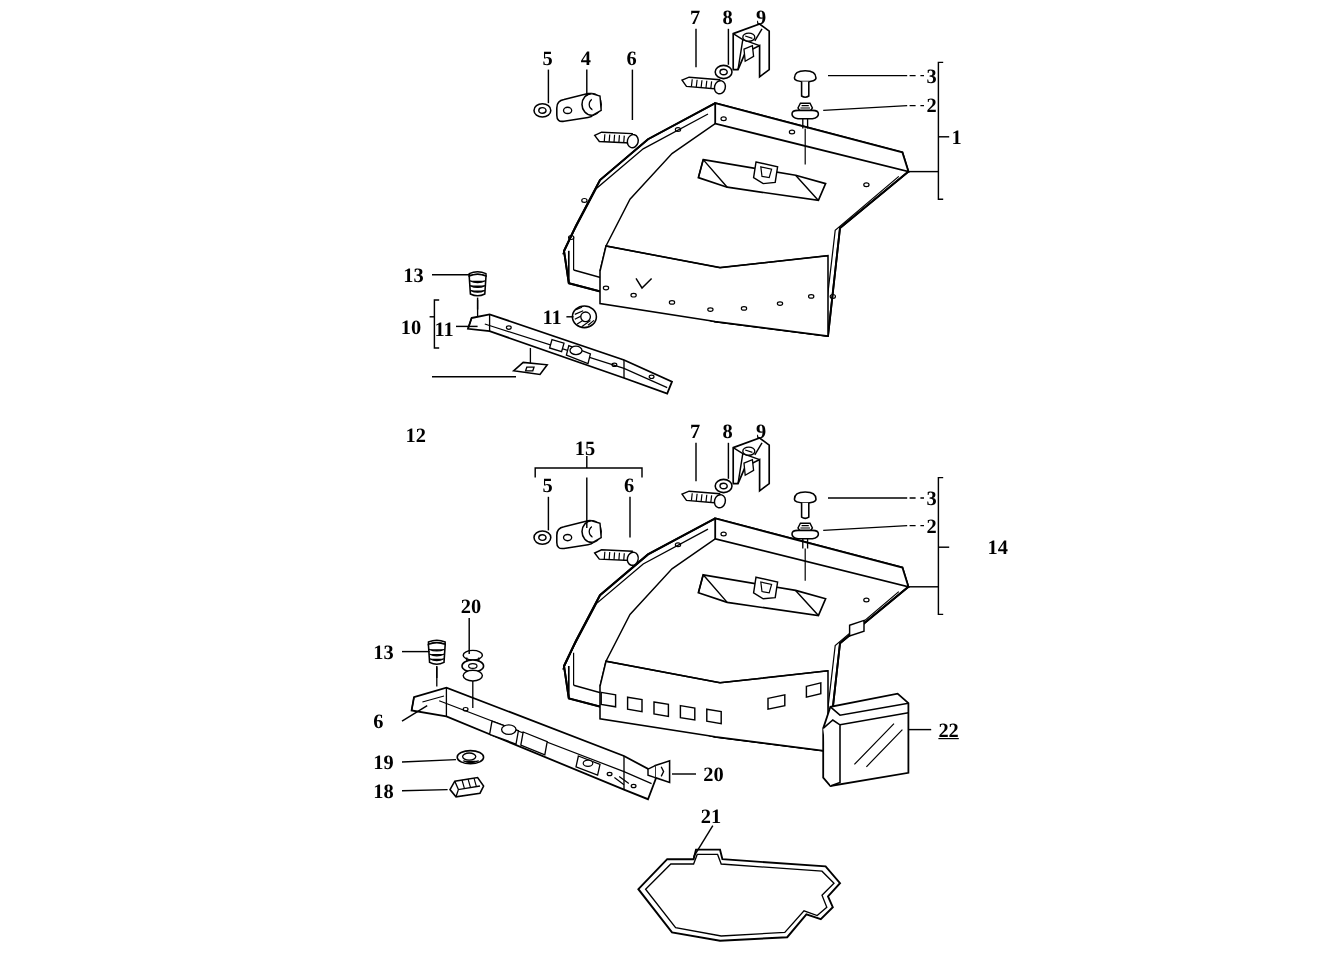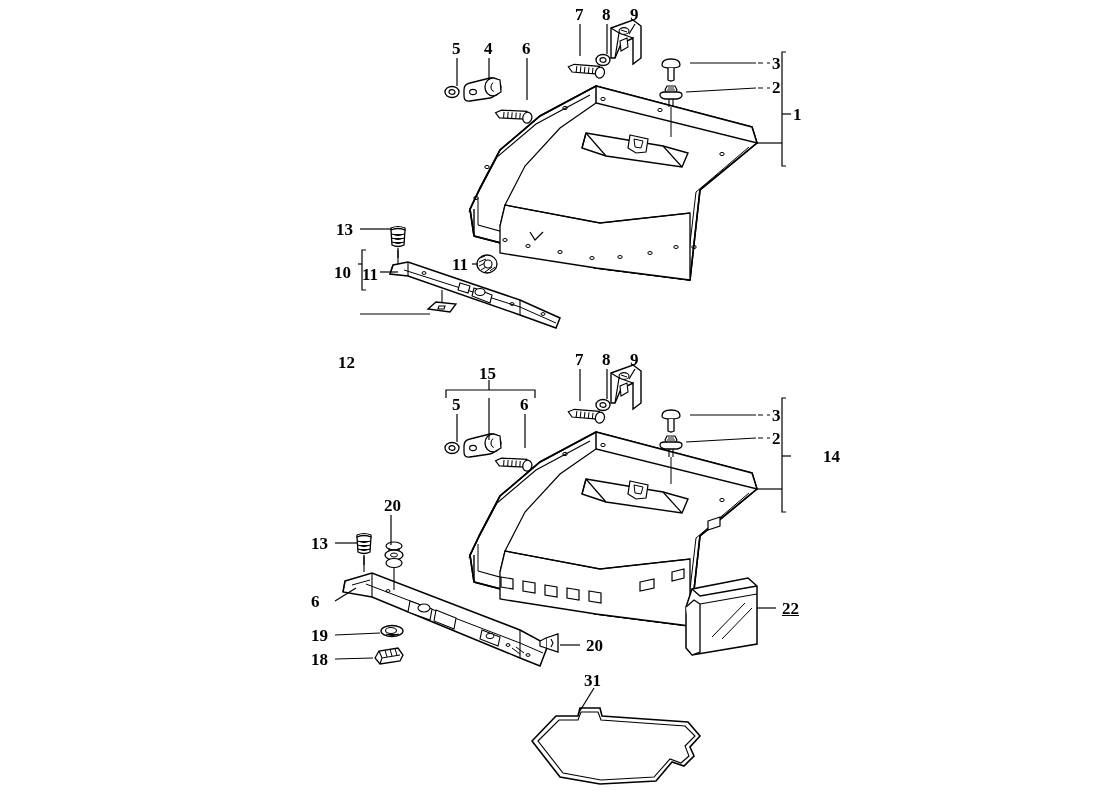--- a/index.html
+++ b/index.html
@@ -377,16 +377,16 @@
 <div class="lbl" style="left:479px;top:365px;text-align:right;">15</div>
 <div class="lbl" style="left:575px;top:351px;">7</div>
 <div class="lbl" style="left:602px;top:351px;">8</div>
 <div class="lbl" style="left:630px;top:351px;">9</div>
 <div class="lbl" style="left:311px;top:535px;">13</div>
 <div class="lbl" style="left:384px;top:497px;">20</div>
 <div class="lbl" style="left:311px;top:593px;">6</div>
 <div class="lbl" style="left:311px;top:627px;">19</div>
 <div class="lbl" style="left:311px;top:651px;">18</div>
 <div class="lbl" style="left:586px;top:637px;text-align:right;">20</div>
-<div class="lbl" style="left:584px;top:672px;">31</div>
+<div class="lbl" style="left:584px;top:672px;">21</div>
 <div class="lbl" style="left:782px;top:600px;text-decoration:underline;">22</div>
 
 </div>
 
 </body></html>

